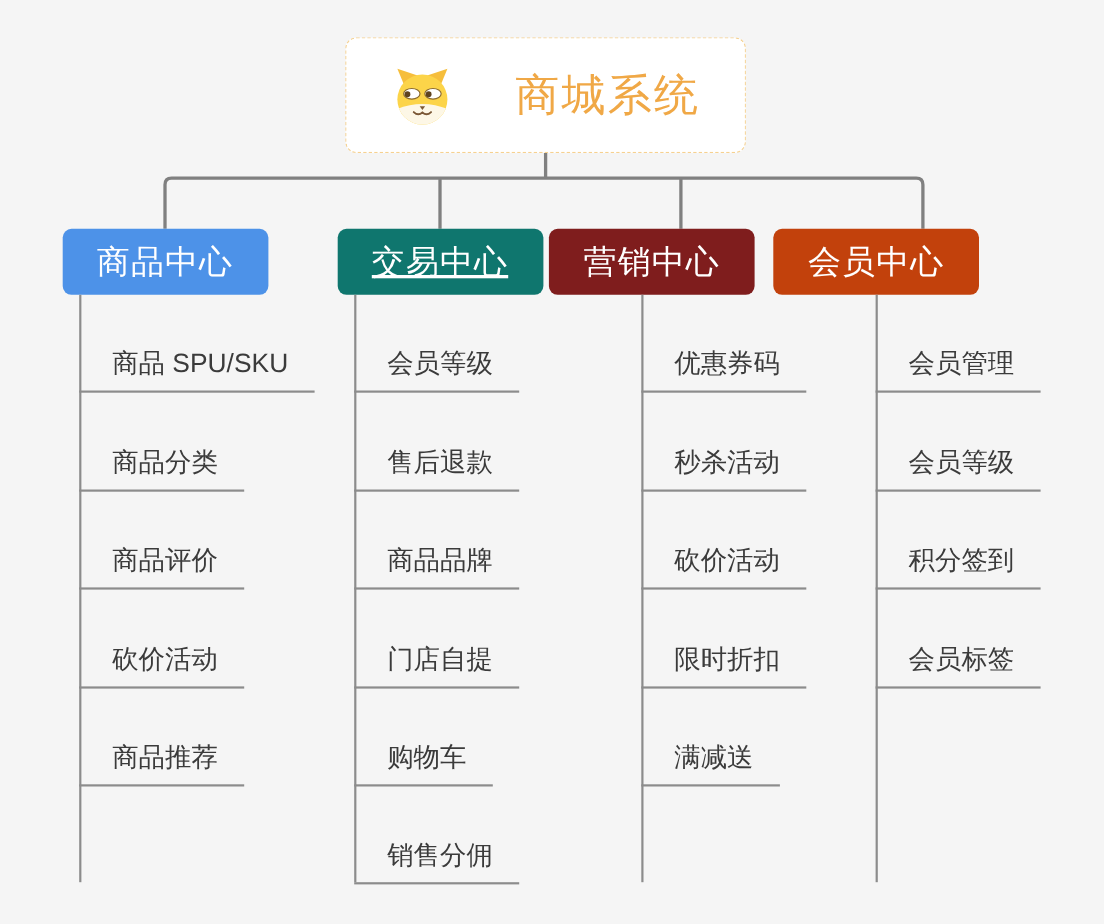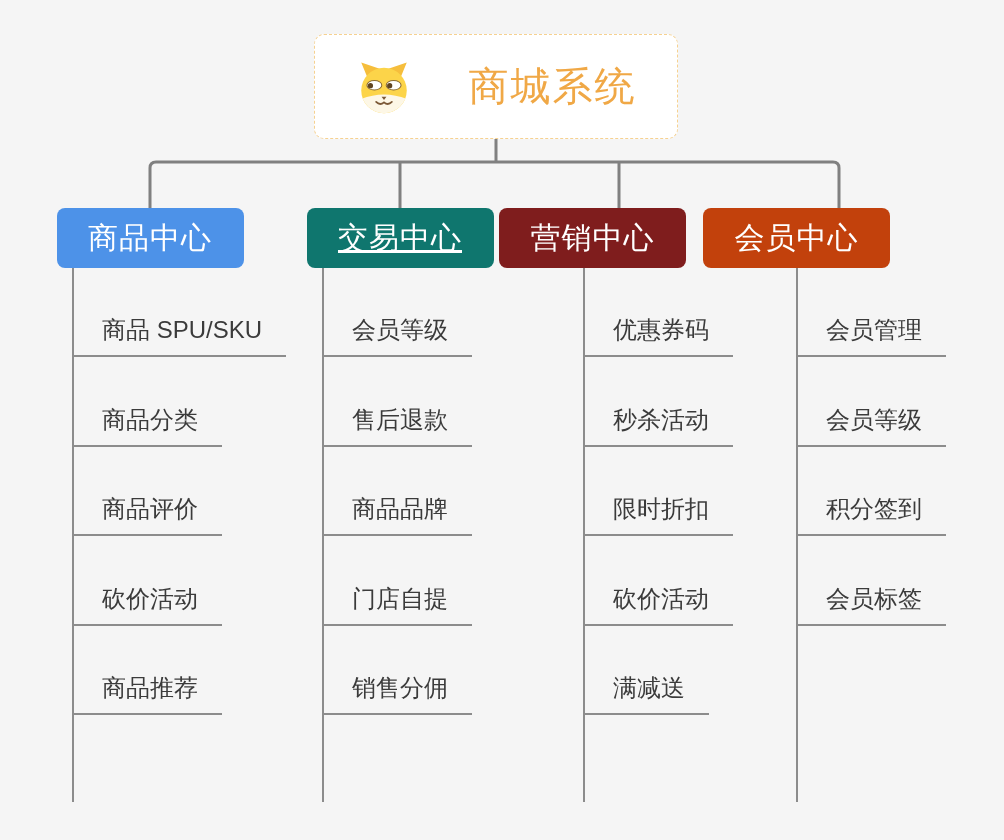--- a/index.html
+++ b/index.html
@@ -100,37 +100,40 @@
         <div class="leaf-row">
           <div class="leaf">售后退款</div>
         </div>
         <div class="leaf-row">
           <div class="leaf">商品品牌</div>
         </div>
         <div class="leaf-row">
           <div class="leaf">门店自提</div>
         </div>
         <div class="leaf-row">
+          <div class="leaf">购物车</div>
+        </div>
+        <div class="leaf-row">
           <div class="leaf">销售分佣</div>
         </div>
       </div>
       <div class="branch-node" style="left: 499px; background: #7f1d1d;">营销中心</div>
       <div class="leaf-col" style="left: 541px; margin-left: 42px;">
         <div class="vline"></div>
         <div class="leaf-row">
           <div class="leaf">优惠券码</div>
         </div>
         <div class="leaf-row">
           <div class="leaf">秒杀活动</div>
         </div>
         <div class="leaf-row">
-          <div class="leaf">限时折扣</div>
+          <div class="leaf">砍价活动</div>
         </div>
         <div class="leaf-row">
-          <div class="leaf">砍价活动</div>
+          <div class="leaf">限时折扣</div>
         </div>
         <div class="leaf-row">
           <div class="leaf">满减送</div>
         </div>
       </div>
       <div class="branch-node" style="left: 703px; background: #c2410c;">会员中心</div>
       <div class="leaf-col" style="left: 796px;">
         <div class="vline"></div>
         <div class="leaf-row">
           <div class="leaf">会员管理</div>

